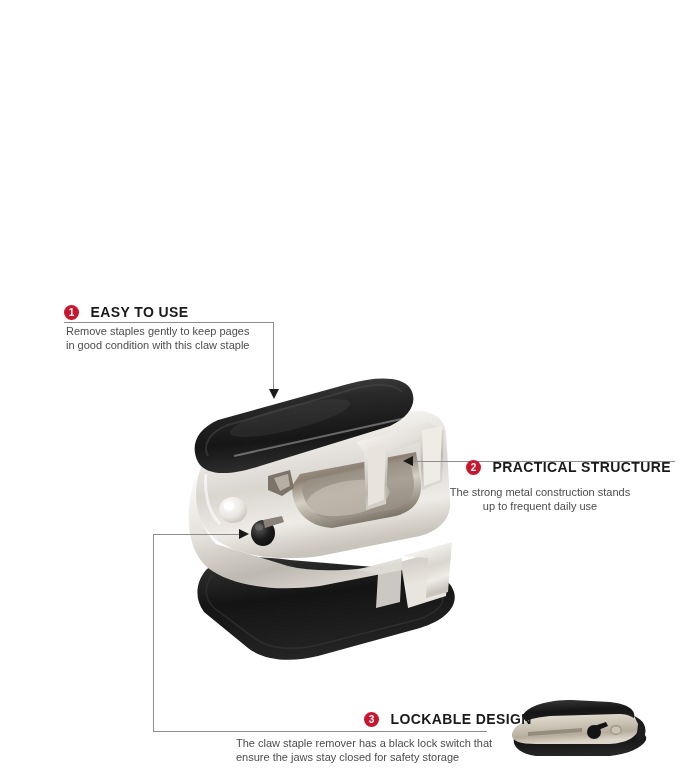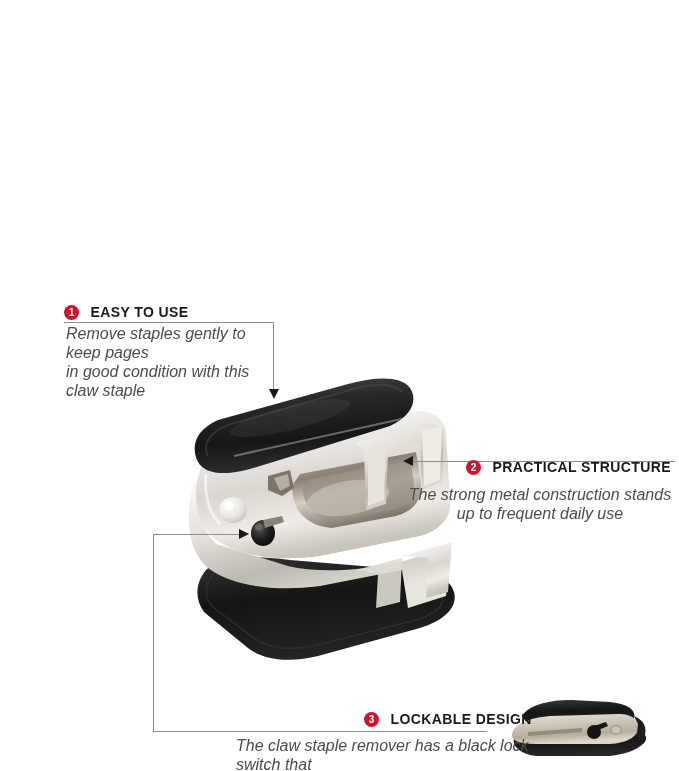--- a/index.html
+++ b/index.html
@@ -39,24 +39,23 @@
     line-height:15px;text-align:center;
     vertical-align:middle;
     font-family:"Liberation Sans", sans-serif;
   }
   .c-head{
     font-size:14px;font-weight:bold;color:#1a1a1a;
     letter-spacing:0.4px;white-space:nowrap;
     font-family:"Liberation Sans", sans-serif;
   }
   .c-body{
-    font-size:16px;color:#4c4c4c;line-height:19px;
+    font-size:11px;color:#4c4c4c;line-height:14px;
     white-space:pre-line;
     font-family:"Liberation Sans", sans-serif;
-    font-style:italic;
   }
   .hline{position:absolute;background:#8d8d8d;height:1px;}
   .vline{position:absolute;background:#8d8d8d;width:1px;}
 
   
   .arrow-down{
     position:absolute;width:0;height:0;
     border-left:5px solid transparent;border-right:5px solid transparent;
     border-top:10px solid #1a1a1a;
   }

